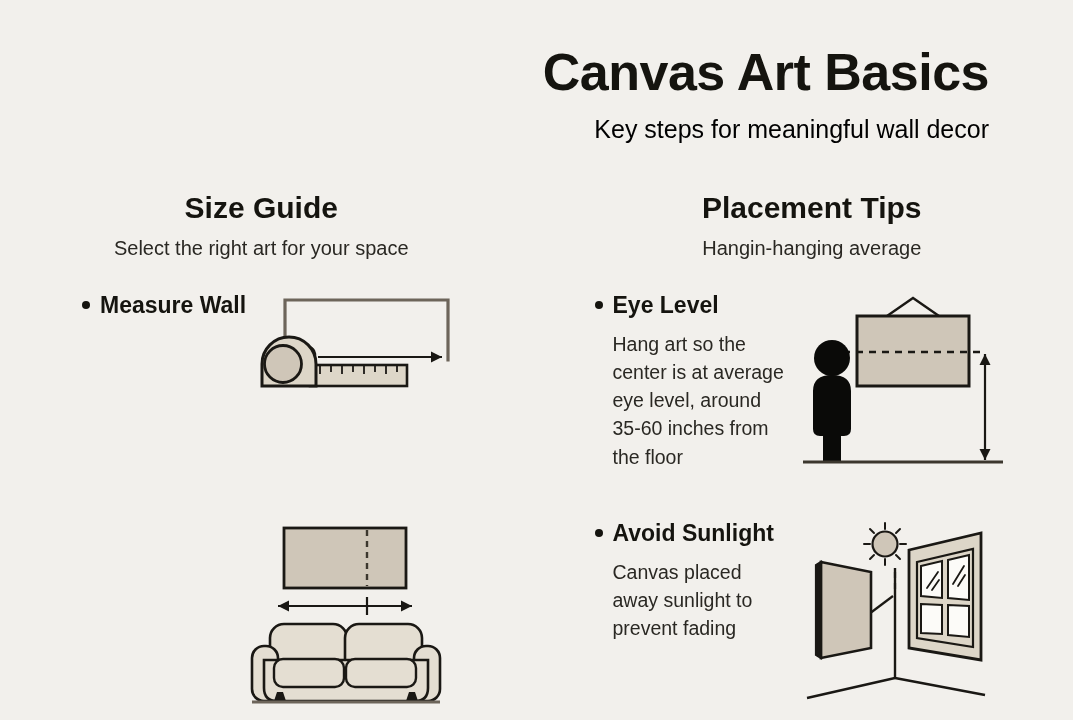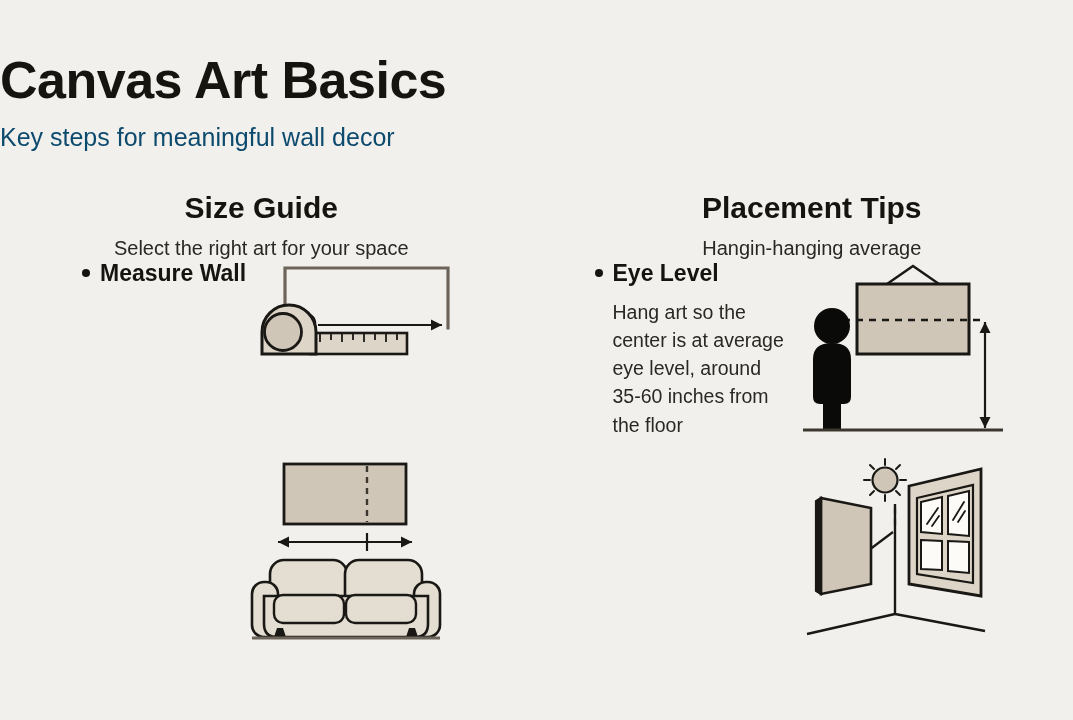--- a/index.html
+++ b/index.html
@@ -18,37 +18,37 @@
   .page {
     position: relative;
     width: 1073px;
     height: 720px;
     background: #f2f0ec;
   }
 
   
   .header {
     position: absolute;
-    top: 52px;
+    top: 44px;
     left: 0;
     width: 989px;
-    text-align: left;
+    text-align: right;
   }
   .main-title {
     font-size: 52px;
     font-weight: 700;
     letter-spacing: -0.5px;
     line-height: 1.08;
     color: #15140f;
     margin: 0;
   }
   .main-subtitle {
     font-size: 25px;
     font-weight: 400;
-    color: #0c4a6e;
+    color: #000000;
     margin: 14px 0 0 0;
     line-height: 1.2;
   }
 
   
   .columns {
     position: absolute;
     top: 190px;
     left: 0;
     width: 1073px;
@@ -73,20 +73,21 @@
     font-size: 20px;
     font-weight: 400;
     color: #2a2823;
     margin: 10px 0 0 0;
     line-height: 1.2;
   }
 
   
   .item {
     position: relative;
+    margin-top: 32px;
     height: 196px;
     padding-left: 37px;
   }
   .item-text {
     position: absolute;
     top: 0;
     width: 240px;
   }
   .col-left .item-text { left: 82px; }
   .col-right .item-text { left: 44px; }
@@ -251,20 +252,29 @@
             <line x1="186" y1="62" x2="186" y2="168" stroke="#1a1814" stroke-width="2.2"></line>
             <path d="M186 62 L180.5 73 L191.5 73 Z" fill="#1a1814"></path>
             <path d="M186 168 L180.5 157 L191.5 157 Z" fill="#1a1814"></path>
 
             <line x1="4" y1="170" x2="204" y2="170" stroke="#3c372e" stroke-width="3"></line>
           </svg>
         </div>
       </div>
 
       <div class="item">
+        <div class="item-text">
+          <div class="item-head">
+            <span class="bullet"></span>
+            <span class="item-title">Avoid Sunlight</span>
+          </div>
+          <div class="item-body">Canvas placed
+away sunlight to
+prevent fading</div>
+        </div>
 
         <div class="item-art">
           <svg width="215" height="185" viewBox="0 0 215 185">
 
             <line x1="96" y1="48" x2="96" y2="158" stroke="#1a1814" stroke-width="2.4"></line>
             <line x1="96" y1="158" x2="8" y2="178" stroke="#1a1814" stroke-width="2.4"></line>
             <line x1="96" y1="158" x2="186" y2="175" stroke="#1a1814" stroke-width="2.4"></line>
 
             <circle cx="86" cy="24" r="12.5" fill="#cfc6b8" stroke="#1a1814" stroke-width="2.2"></circle>
             <g stroke="#1a1814" stroke-width="2" stroke-linecap="round">

